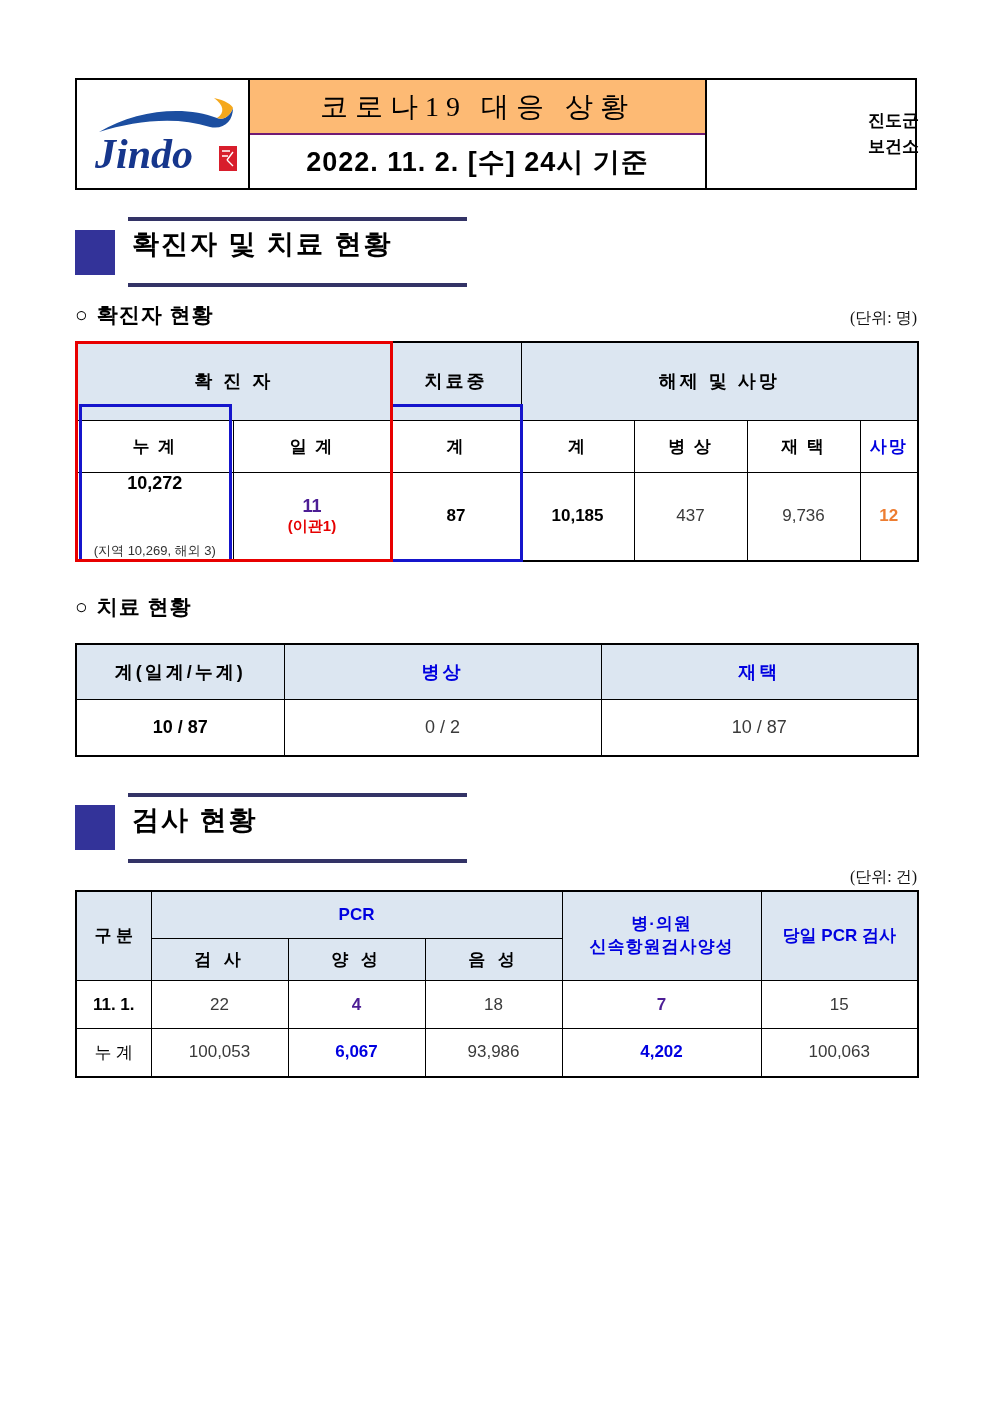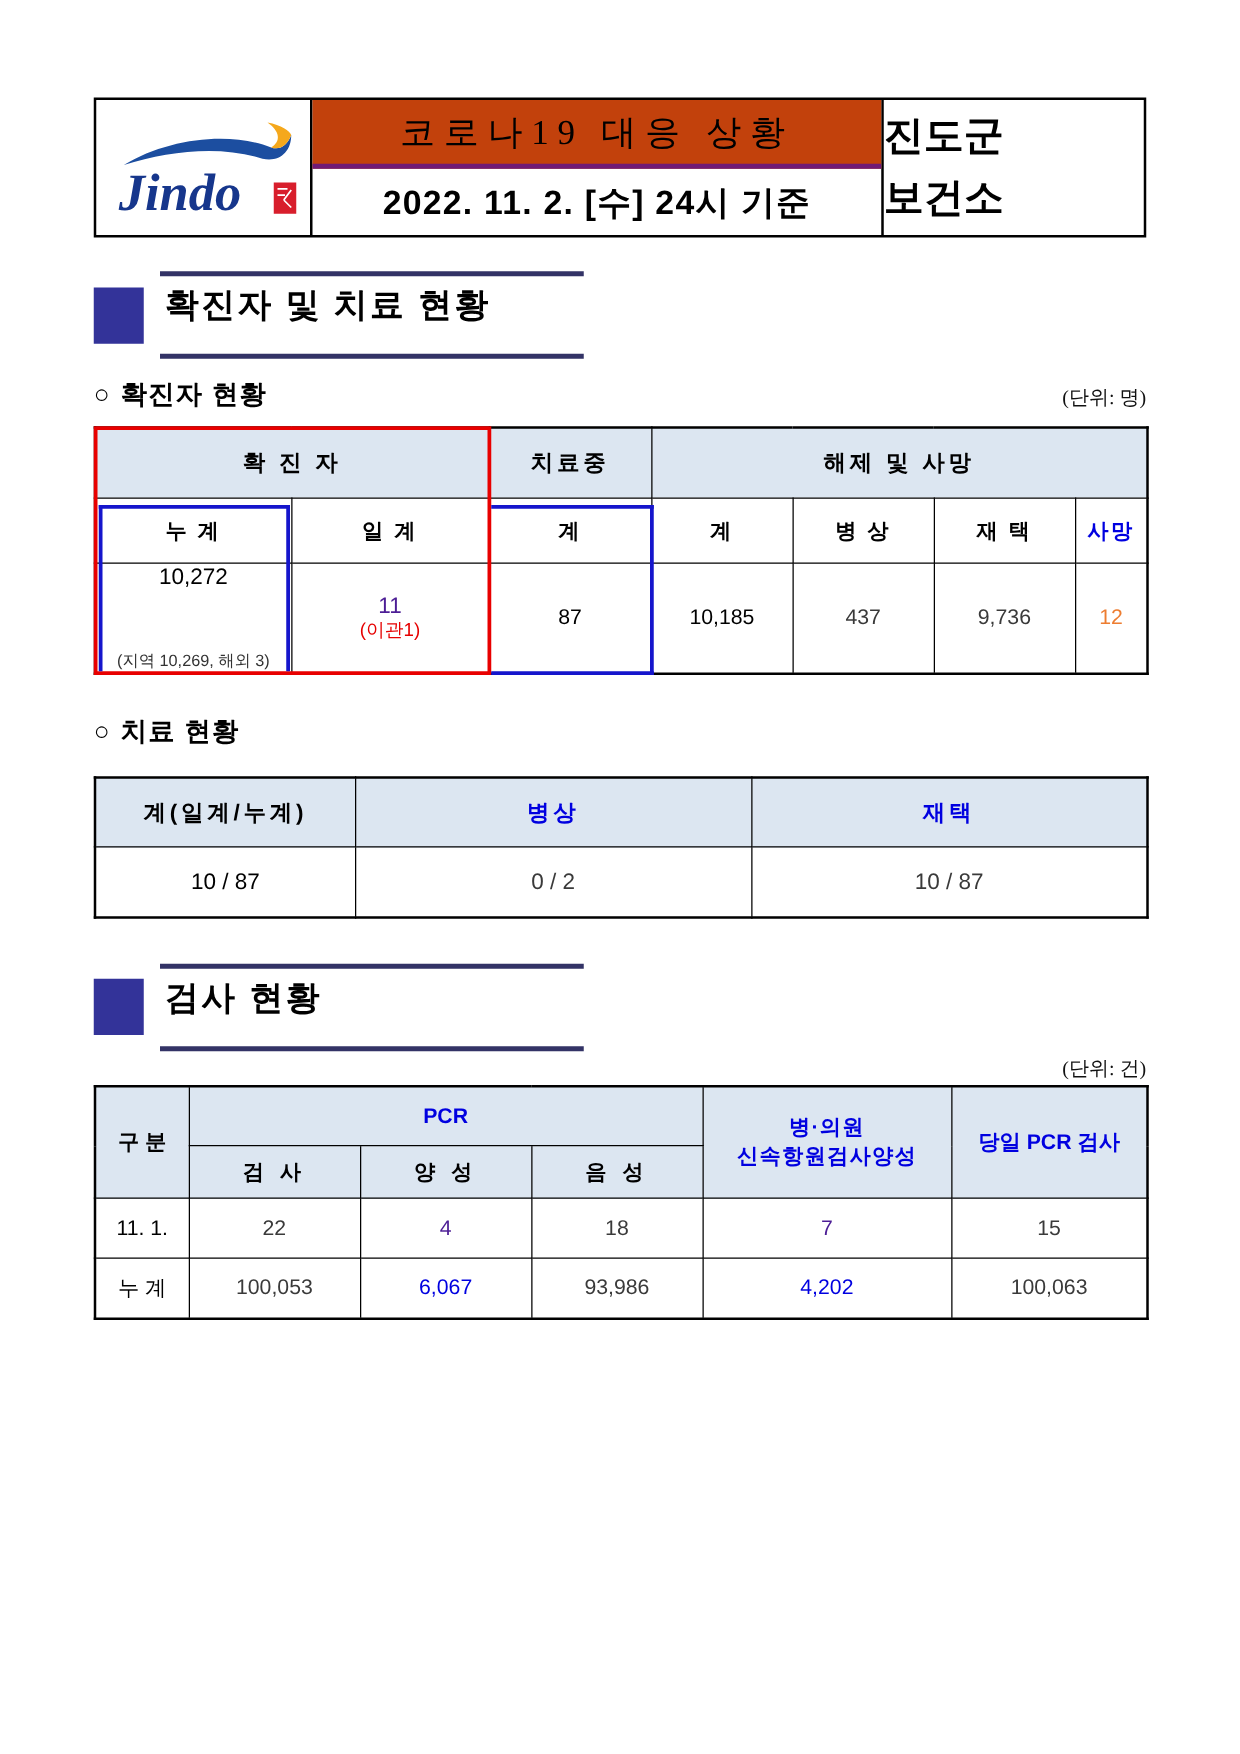--- a/index.html
+++ b/index.html
@@ -18,31 +18,31 @@
     margin-top: 78px;
     display: grid;
     grid-template-columns: 173px 457px 212px;
     height: 112px;
     border: 2px solid #000;
   }
   .hdr-logo { display:flex; align-items:center; justify-content:center; border-right:2px solid #000;padding-left:12px; }
   .hdr-mid { display:flex; flex-direction:column; border-right:2px solid #000; }
   .hdr-title {
     height: 55px; display:flex; align-items:center; justify-content:center;
-    background:#c2410c; border-bottom:4px solid #701a75;
+    background:#fdba74; border-bottom:2px solid #701a75;
     font-family:"Liberation Serif", serif;
     font-size:28px; letter-spacing:7px; font-weight:500;
   }
   .hdr-date {
     flex:1; display:flex; align-items:center; justify-content:center;
     font-weight:bold; font-size:27px; letter-spacing:1px;
   }
   .hdr-org {
-    display:flex; flex-direction:column; align-items:flex-start; justify-content:center;
-    font-weight:bold; font-size:32px; line-height:1.55;
+    display:flex; flex-direction:column; align-items:flex-end; justify-content:center;
+    font-weight:bold; font-size:17px; line-height:1.55;
   }
 
   
   .sec { display:flex; align-items:stretch; }
   .sec-sq { width:40px; height:45px; background:#333399; margin-right:13px; align-self:center; }
   .sec-band {
     width:339px;
     border-top:4px solid #333366;
     border-bottom:4px solid #333366;
     padding:5px 4px 21px 4px;
@@ -58,42 +58,42 @@
   .sub-title .bullet { font-weight:normal; margin-right:8px; }
   .unit { font-family:"Liberation Serif", serif; font-size:16px; color:#111; }
   .unit-row { text-align:right; margin-top:4px; }
 
   
   table { border-collapse:collapse; table-layout:fixed; width:842px; }
   td { border:1px solid #000; text-align:center; vertical-align:middle; padding:0; }
   .t1, .t2, .t3 { border:2px solid #000; }
   .hd { background:#dce6f1; font-weight:bold; }
 
-  .t1 td.g { height:56px; font-size:18px; letter-spacing:3px; }
+  .t1 td.g { height:78px; font-size:18px; letter-spacing:3px; }
   .t1 tr.cols td { height:52px; font-size:17px; letter-spacing:2px; font-weight:bold; }
   .t1 tr.vals td { height:73px; font-size:17px; }
   .t1wrap { position:relative; margin-top:12px; }
 
   .overlay { position:absolute; pointer-events:none; }
   .red-box  { left:0; top:0; bottom:0; width:318px; border:3px solid #e80000; }
   .blue-a   { left:4px; top:63px; bottom:3px; width:153px; border:3px solid #1515cc; border-bottom:none; }
   .blue-b   { left:318px; top:63px; bottom:0; width:130px; border:3px solid #1515cc; border-left:none; }
 
   .t2 { margin-top:22px; }
   .t2 td { height:56px; font-size:18px; }
   .t2 tr.h td { letter-spacing:3px; }
 
   .t3 { margin-top:2px; }
   .t3 td { font-size:17px; }
   .t3 tr.r1 td { height:48px; }
   .t3 tr.r2 td { height:42px; letter-spacing:4px; }
   .t3 tr.data td { height:48px; }
   .rat-cell { line-height:1.35; letter-spacing:1px; }
 
-  .b { font-weight:normal; }
+  .b { font-weight:bold; }
   .txt-blue { color:#0000e0; }
   .txt-red { color:#4c1d95; }
   .txt-orange { color:#ed7d31; }
   .txt-gray { color:#3a3a3a; }
   .note { font-size:13px; font-weight:normal; color:#333; letter-spacing:0;margin-top:48px; }
   .note-red { font-size:15px; color:#e60000; letter-spacing:0; }
   .big { font-size:18px; }
 </style>
 </head>
 <body>

